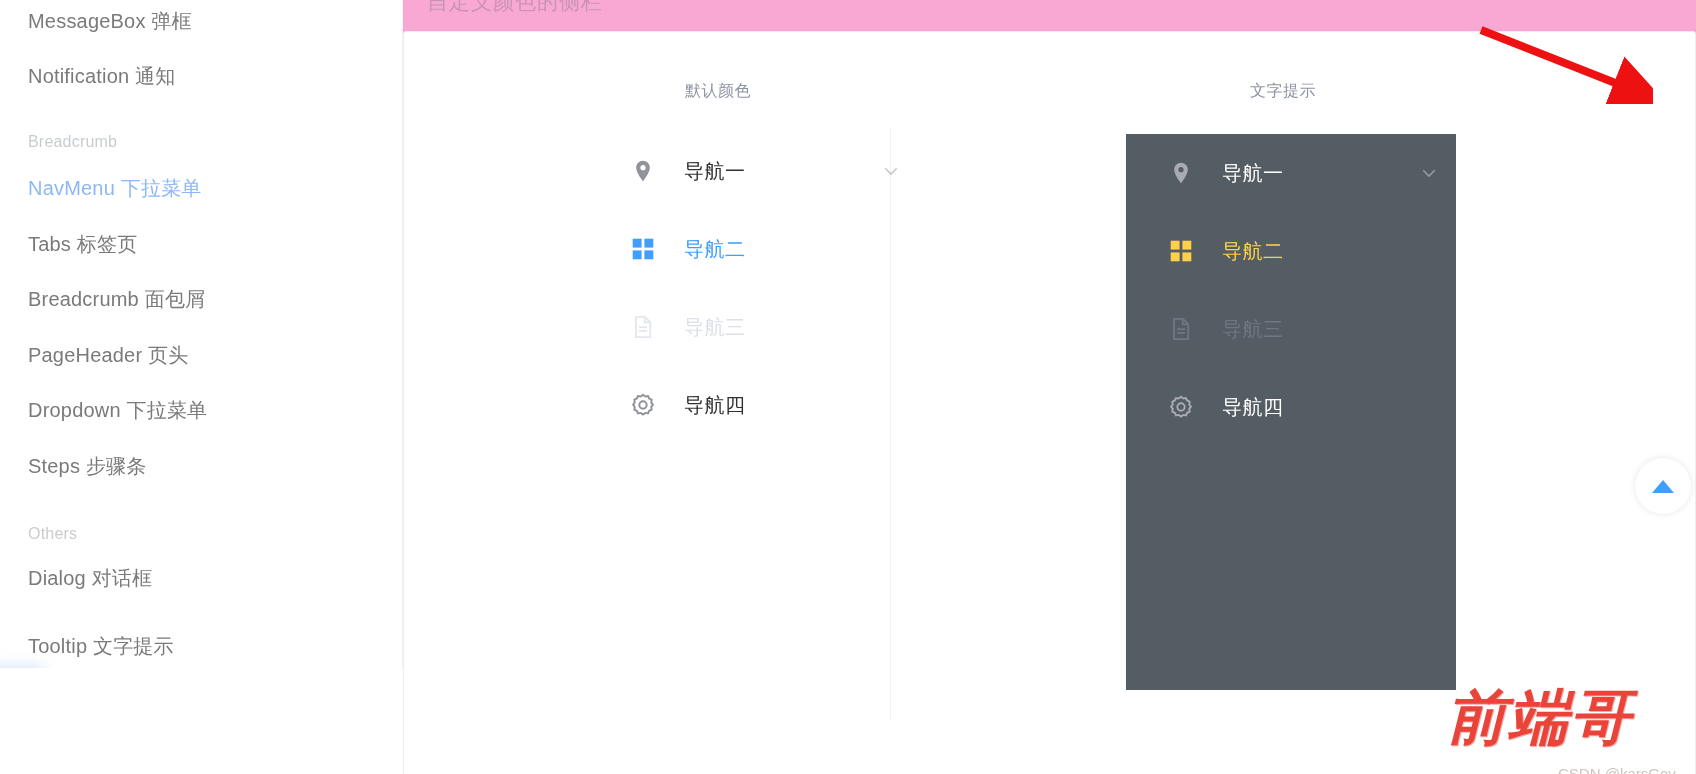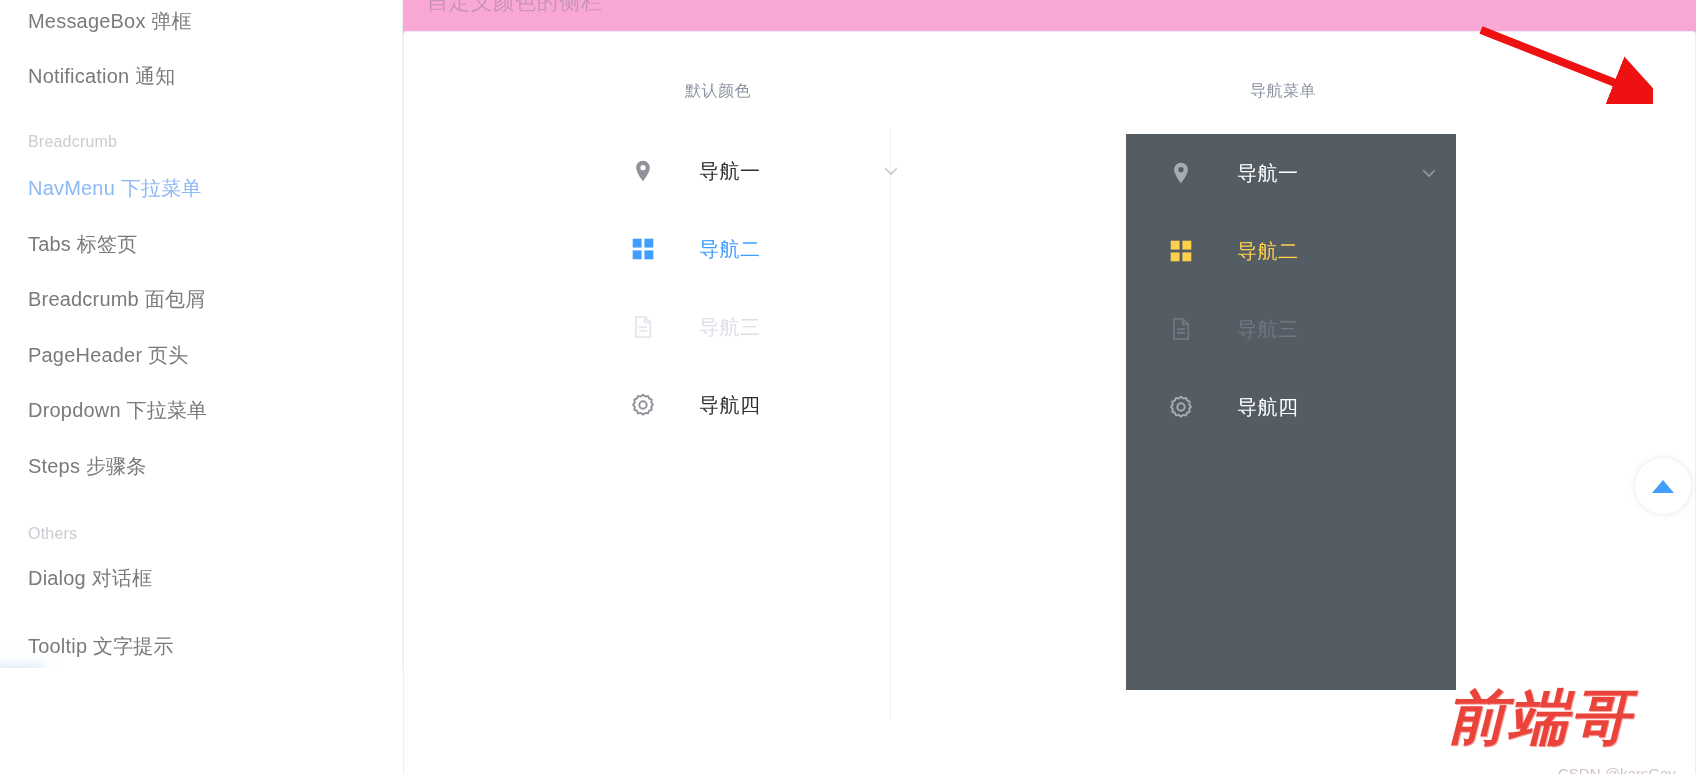--- a/index.html
+++ b/index.html
@@ -127,21 +127,20 @@
     position: relative;
     height: 78px;
     display: flex;
     align-items: center;
     padding-left: 42px;
     font-size: 20px;
     letter-spacing: 0.5px;
     color: #303133;
     cursor: pointer;
     user-select: none;
-    gap: 15px;
   }
   .menu-item .ic {
     width: 26px;
     height: 26px;
     margin-right: 28px;
     flex: 0 0 auto;
     display: block;
   }
   .menu .label { white-space: nowrap; }
 
@@ -260,21 +259,21 @@
 
   <div class="main">
 
     <div class="top-crumb">自定义颜色的侧栏</div>
 
     <div class="demo-card">
 
       <div class="col-divider"></div>
 
       <div class="col-title left">默认颜色</div>
-      <div class="col-title right">导航菜单</div>
+      <div class="col-title right">文字提示</div>
 
       <div class="menu light">
 
         <div class="menu-item normal">
           <svg class="ic" viewBox="0 0 24 24" fill="none" stroke="currentColor" stroke-width="1.9">
             <path d="M12 2.6c-3.5 0-6.3 2.8-6.3 6.3 0 4.6 6.3 12.5 6.3 12.5s6.3-7.9 6.3-12.5c0-3.5-2.8-6.3-6.3-6.3z" fill="currentColor" stroke="none"></path>
             <circle cx="12" cy="8.9" r="2.4" fill="#ffffff" stroke="none"></circle>
           </svg>
           <span class="label">导航一</span>
           <svg class="chevron" viewBox="0 0 24 24" fill="none" stroke="currentColor" stroke-width="2.2" stroke-linecap="round">

